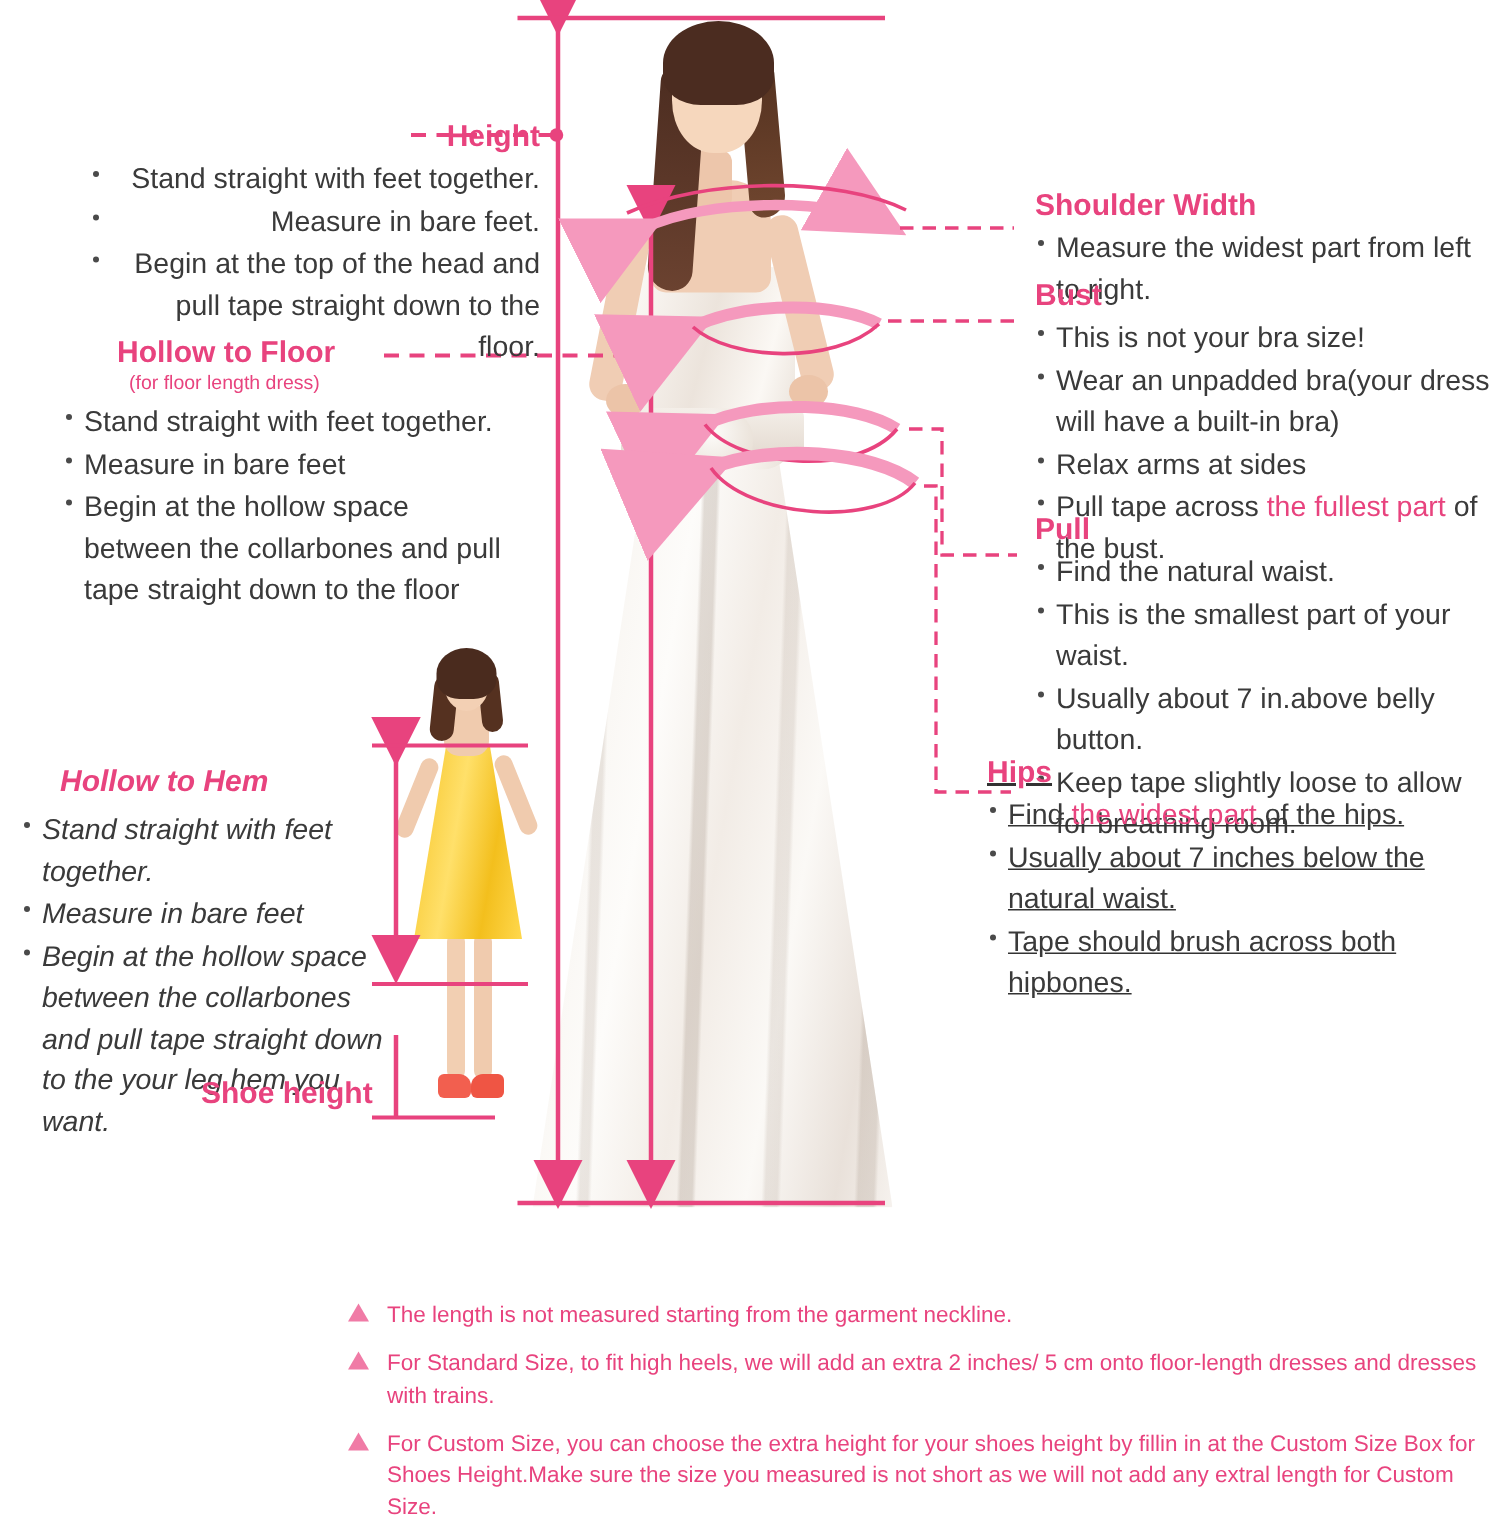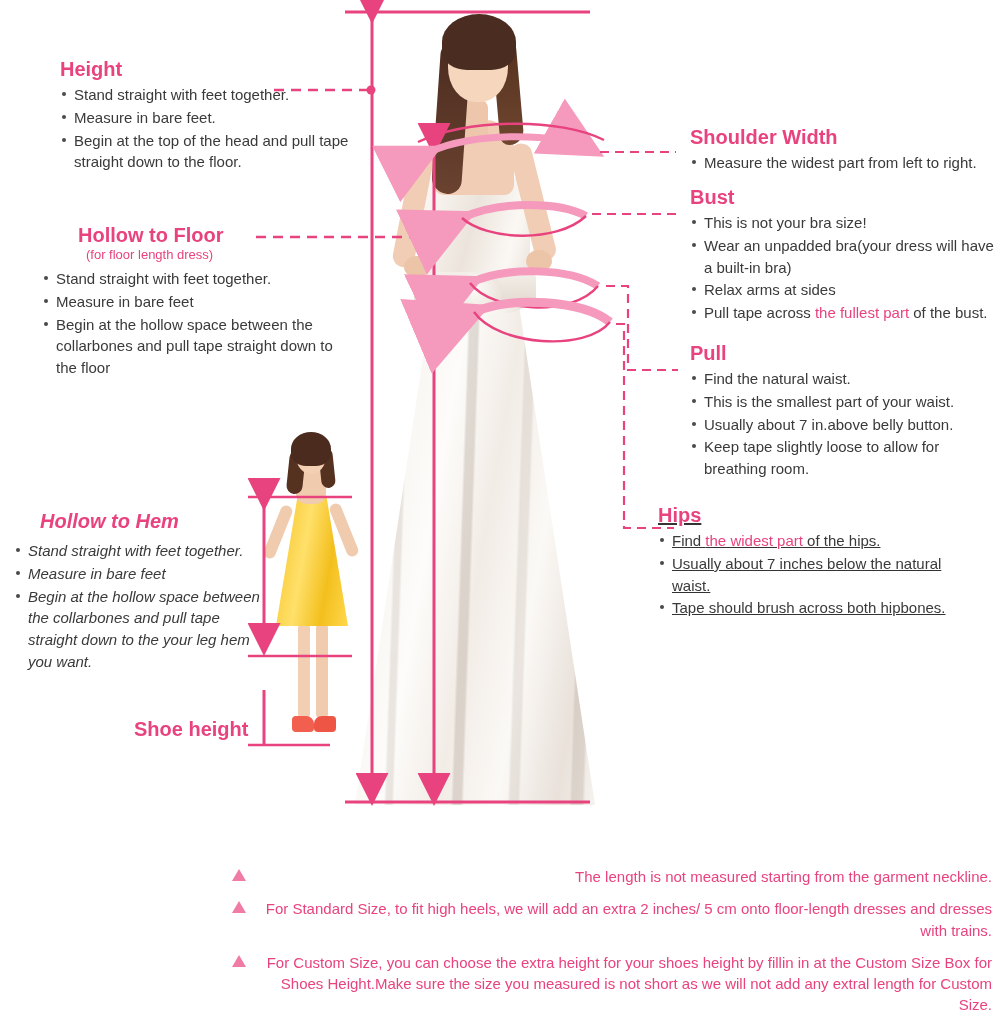--- a/index.html
+++ b/index.html
@@ -30,21 +30,21 @@
     margin-top:1px;
   }
   ul.bul{
     list-style:none;
     margin:4px 0 0 0;
     padding:0;
   }
   ul.bul li{
     position:relative;
     padding-left:14px;
-    font-size:15px;
+    font-size:19px;
     line-height:1.45;
     color:#3a3a3a;
     margin-bottom:1px;
   }
   ul.bul li:before{
     content:"";
     position:absolute;
     left:2px;top:8px;
     width:4px;height:4px;
     border-radius:50%;
@@ -54,21 +54,20 @@
 
   
   #notes{position:absolute;left:232px;top:866px;width:760px;}
   .note{
     position:relative;
     padding-left:26px;
     color:#e8437e;
     font-size:15px;
     line-height:1.42;
     margin-bottom:11px;
-    text-align:right;
   }
   .note .tri{
     position:absolute;left:0;top:3px;
     width:0;height:0;
     border-left:7px solid transparent;
     border-right:7px solid transparent;
     border-bottom:12px solid #f07ba6;
   }
 
   
@@ -265,21 +264,21 @@
       <line x1="248" y1="497" x2="352" y2="497" stroke="#e8437e" stroke-width="2.6"></line>
       <line x1="248" y1="656" x2="352" y2="656" stroke="#e8437e" stroke-width="2.6"></line>
     </g>
 
     <g>
       <line x1="264" y1="690" x2="264" y2="745" stroke="#e8437e" stroke-width="3"></line>
       <line x1="248" y1="745" x2="330" y2="745" stroke="#e8437e" stroke-width="2.6"></line>
     </g>
   </svg>
 
-  <div class="blk" style="left:60px;top:58px;width:300px;">
+  <div class="blk" style="left:60px;top:80px;width:300px;text-align:right;">
     <div class="hd">Height</div>
     <ul class="bul">
       <li>Stand straight with feet together.</li>
       <li>Measure in bare feet.</li>
       <li>Begin at the top of the head and pull tape straight down to the floor.</li>
     </ul>
   </div>
 
   <div class="blk" style="left:42px;top:224px;width:300px;">
     <div class="hd" style="padding-left:36px;">Hollow to Floor</div>

